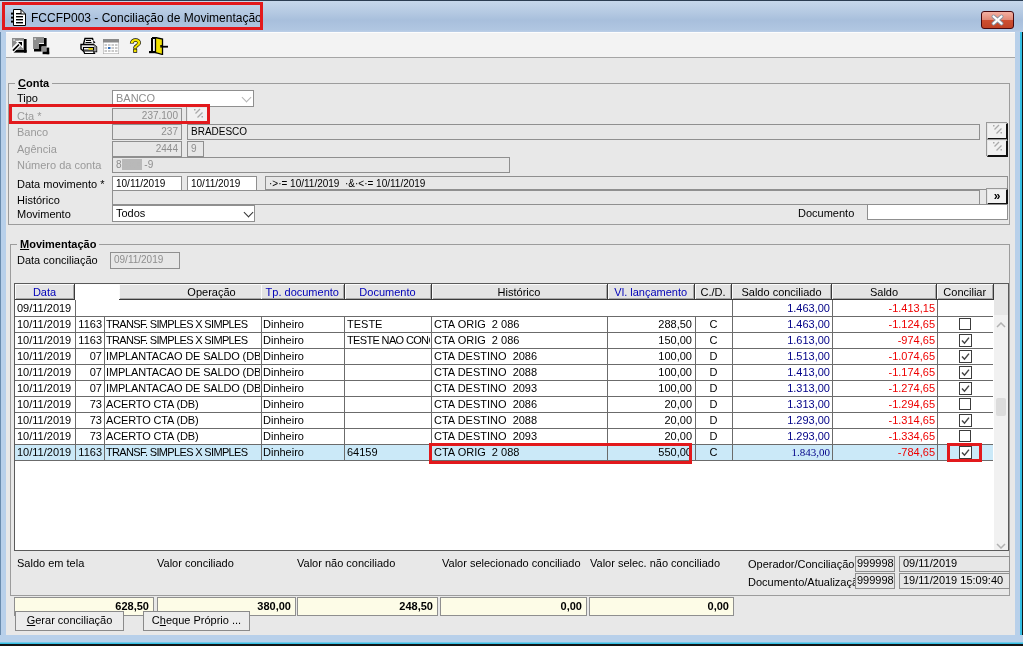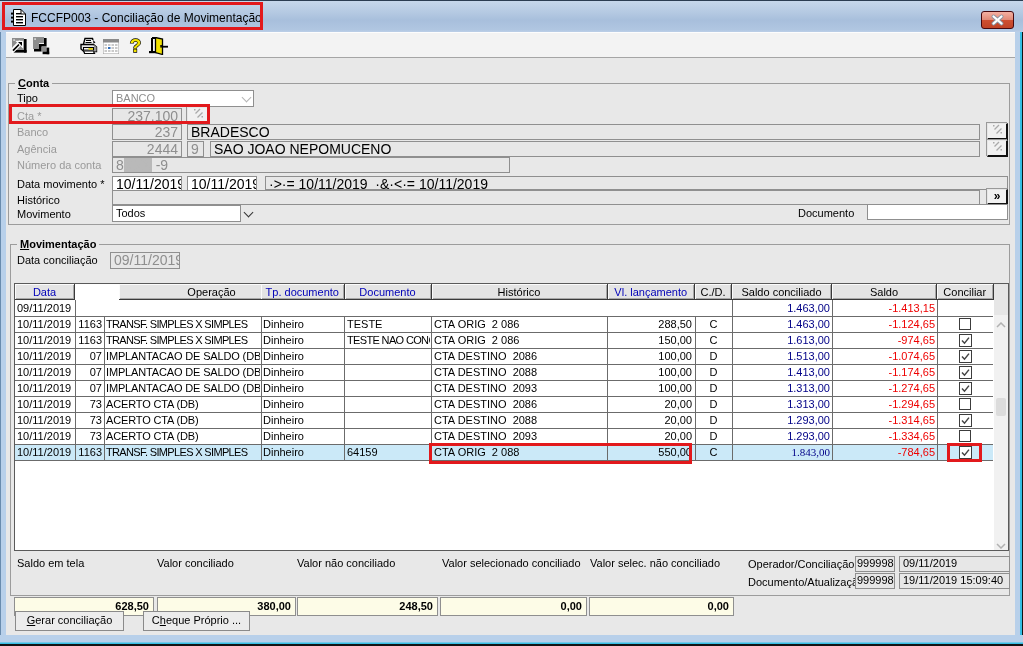--- a/index.html
+++ b/index.html
@@ -30,21 +30,21 @@
 .redbox { position:absolute; border:3px solid #e2191c; }
 
 
 .group { position:absolute; border:1px solid #9c9c9c; }
 .group-label { position:absolute; top:-7px; left:6px; background:#e8e8e8; padding:0 3px; font-weight:bold; }
 u { text-decoration:underline; }
 
 
 .lbl { position:absolute; height:13px; }
 .lbl-dis { color:#9a9a9a; }
-.fld { position:absolute; border:1px solid #8f8f8f; background:#e7e7e7; font-size:14px; line-height:14px; padding:0 3px; overflow:hidden; white-space:nowrap; }
+.fld { position:absolute; border:1px solid #8f8f8f; background:#e7e7e7; font-size:10px; line-height:14px; padding:0 3px; overflow:hidden; white-space:nowrap; }
 .fld.white { background:#fff; }
 .fld.right { text-align:right; }
 .fld.gtxt { color:#8e8e8e; }
 .btn3d { position:absolute; background:#f1f1f1; border:1px solid #e6e6e6; border-right:2px solid #111; border-bottom:2px solid #111; box-shadow:-1px -1px 0 #999; text-align:center; }
 .combo { position:absolute; border:1px solid #8f8f8f; background:#fff; line-height:14px; padding:0 3px; }
 .chev { position:absolute; width:7px; height:7px; border-right:1.6px solid #333; border-bottom:1.6px solid #333; transform:rotate(45deg); }
 
 
 #grid { position:absolute; left:14px; top:283px; width:995px; height:268px; background:#fff; border:1px solid #5a5a5a; }
 .hcell { position:absolute; top:0; height:16px; background:#e4e4e4; border-right:1px solid #3a3a3a; border-bottom:1px solid #3a3a3a; box-shadow:inset 1px 1px 0 #fbfbfb, inset -1px -1px 0 #a8a8a8; text-align:center; line-height:16px; }
@@ -188,21 +188,20 @@
           <path d="M3.5 5.5 L8 1"></path>
           <path d="M5.5 9.5 L10.5 4.5"></path>
         </g>
         <rect x="2" y="1" width="1.5" height="1.5" fill="#a9a9a9"></rect>
         <rect x="9.5" y="8" width="1.5" height="1.5" fill="#a9a9a9"></rect>
       </svg></div>
 
   <div class="lbl lbl-dis" style="left:17px;top:143px;">Agência</div>
   <div class="fld right gtxt" style="left:112px;top:141px;width:70px;height:16px;">2444</div>
   <div class="fld gtxt" style="left:187px;top:141px;width:17px;height:16px;">9</div>
-  <div class="fld" style="left:210px;top:141px;width:770px;height:16px;">SAO JOAO NEPOMUCENO</div>
   <div class="btn3d" style="left:987px;top:140px;width:21px;height:17px;"><svg width="12" height="11" viewBox="0 0 12 11">
         <g stroke="#a9a9a9" stroke-width="1.2">
           <path d="M3.5 5.5 L8 1"></path>
           <path d="M5.5 9.5 L10.5 4.5"></path>
         </g>
         <rect x="2" y="1" width="1.5" height="1.5" fill="#a9a9a9"></rect>
         <rect x="9.5" y="8" width="1.5" height="1.5" fill="#a9a9a9"></rect>
       </svg></div>
 
   <div class="lbl lbl-dis" style="left:17px;top:159px;">Número da conta</div>
@@ -211,21 +210,21 @@
   <div class="lbl" style="left:17px;top:178px;">Data movimento *</div>
   <div class="fld white" style="left:112px;top:176px;width:70px;height:17px;">10/11/2019</div>
   <div class="fld white" style="left:187px;top:176px;width:70px;height:17px;">10/11/2019</div>
   <div class="fld" style="left:265px;top:176px;width:743px;height:14px;">·&gt;·= 10/11/2019&nbsp; ·&amp;·&lt;·= 10/11/2019</div>
 
   <div class="lbl" style="left:17px;top:194px;">Histórico</div>
   <div class="fld" style="left:112px;top:190px;width:868px;height:15px;"></div>
   <div class="btn3d" style="left:987px;top:189px;width:21px;height:16px;font-weight:bold;font-size:12px;line-height:13px;">»</div>
 
   <div class="lbl" style="left:17px;top:208px;">Movimento</div>
-  <div class="combo" style="left:112px;top:205px;width:129px;height:17px;">Todos</div>
+  <div class="combo" style="left:112px;top:205px;width:143px;height:17px;">Todos</div>
   <div class="chev" style="left:245px;top:209px;"></div>
   <div class="lbl" style="left:798px;top:207px;">Documento</div>
   <div class="fld white" style="left:867px;top:204px;width:141px;height:16px;"></div>
 
   <div class="group" style="left:10px;top:244px;width:1000px;height:352px;">
     <div class="group-label"><u>M</u>ovimentação</div>
   </div>
   <div class="lbl" style="left:17px;top:254px;">Data conciliação</div>
   <div class="fld gtxt" style="left:110px;top:252px;width:70px;height:17px;">09/11/2019</div>
 

